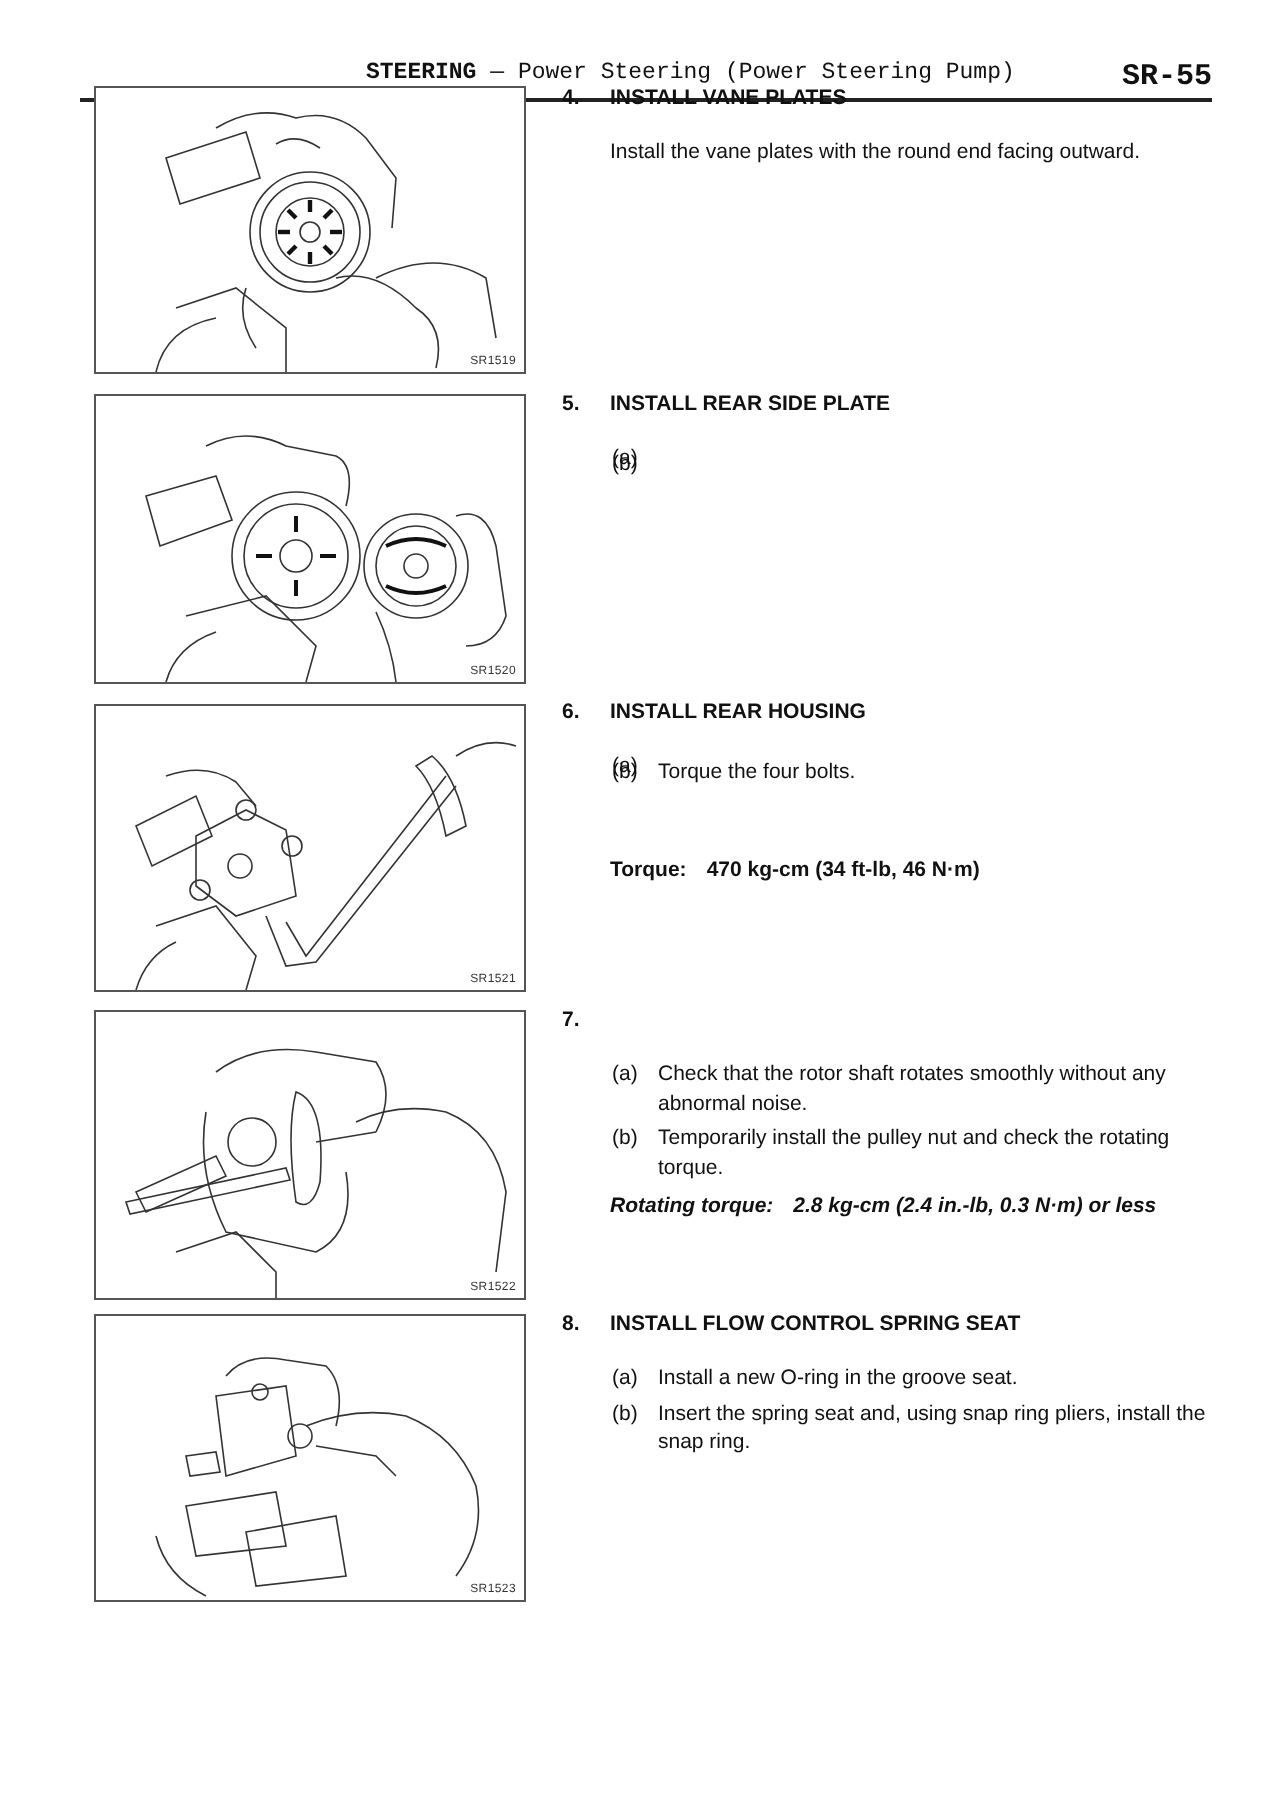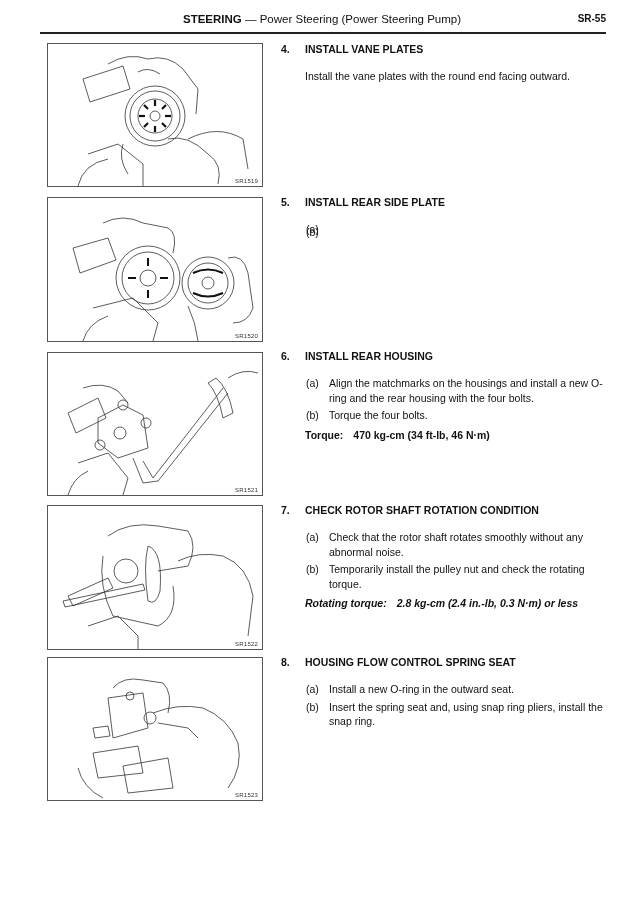--- a/index.html
+++ b/index.html
@@ -1,20 +1,20 @@
 <!DOCTYPE html>
 <html><head>
 <meta charset="utf-8">
 <style>
   html, body { margin:0; padding:0; background:#fff; }
   body { width:640px; height:904px; position:relative; overflow:hidden; font-family:"Liberation Sans", sans-serif; color:#111; }
-  .header { position:absolute; left:40px; top:10px; width:566px; height:20px; }
+  .header { position:absolute; left:40px; top:27px; width:566px; height:20px;font-family:Liberation Mono, monospace; }
   .header-title { position:absolute; left:143px; top:3px; font-size:11.5px; white-space:nowrap; }
   .header-title b { font-weight:bold; }
-  .header-page { position:absolute; right:0; top:3px; font-size:10px; font-weight:bold; }
+  .header-page { position:absolute; right:0; top:3px; font-size:15px; font-weight:bold; }
   .header-rule { position:absolute; left:0; top:22px; width:566px; height:2px; background:#222; }
   .fig { position:absolute; left:47px; width:214px; border:1px solid #555; background:#fff; overflow:hidden; }
   .fig svg { position:absolute; left:0; top:0; }
   .fig-label { position:absolute; right:4px; bottom:2px; font-size:6px; color:#333; letter-spacing:0.2px; }
   .step { position:absolute; left:281px; width:330px; font-size:10.5px; line-height:14.5px; }
   .step-num { position:absolute; left:0; top:0; font-weight:bold; }
   .step-title { position:absolute; left:24px; top:0; font-weight:bold; white-space:nowrap; }
   .step-body { position:absolute; left:24px; top:27px; width:300px; }
   .sub { position:relative; padding-left:24px; margin-bottom:3px; }
   .sub-mark { position:absolute; left:1px; top:0; }
@@ -163,56 +163,54 @@
     </div>
   </div>
 </div>
 
 <div class="step" style="top:349px;height:85px;">
   <span class="step-num">6.</span>
   <span class="step-title">INSTALL REAR HOUSING</span>
   <div class="step-body">
     <div class="sub">
       <span class="sub-mark">(a)</span>
-      <span>Align the matchmarks on the housings and install a new O-ring and the rear housing with the four bolts.</span>
     </div>
     <div class="sub">
       <span class="sub-mark">(b)</span>
       <span>Torque the four bolts.</span>
     </div>
   </div>
   <div class="spec" style="position:absolute;left:24px;top:63px;">
     <span class="spec-label">Torque:</span><span>470 kg-cm (34 ft-lb, 46 N·m)</span>
   </div>
 </div>
 
 <div class="step" style="top:503px;height:95px;">
   <span class="step-num">7.</span>
-  <span class="step-title">CHECK ROTOR SHAFT ROTATION CONDITION</span>
   <div class="step-body">
     <div class="sub">
       <span class="sub-mark">(a)</span>
       <span>Check that the rotor shaft rotates smoothly without any abnormal noise.</span>
     </div>
     <div class="sub">
       <span class="sub-mark">(b)</span>
       <span>Temporarily install the pulley nut and check the rotating torque.</span>
     </div>
   </div>
   <div class="spec" style="position:absolute;left:24px;top:77px;font-style:italic;">
     <span class="spec-label">Rotating torque:</span><span>2.8 kg-cm (2.4 in.-lb, 0.3 N·m) or less</span>
   </div>
 </div>
 
 <div class="step" style="top:655px;height:70px;">
   <span class="step-num">8.</span>
-  <span class="step-title">HOUSING FLOW CONTROL SPRING SEAT</span>
-  <div class="step-body">
-    <div class="sub">
-      <span class="sub-mark">(a)</span>
-      <span>Install a new O-ring in the outward seat.</span>
+  <span class="step-title">INSTALL FLOW CONTROL SPRING SEAT</span>
+  <div class="step-body">
+    <div class="sub">
+      <span class="sub-mark">(a)</span>
+      <span>Install a new O-ring in the groove seat.</span>
     </div>
     <div class="sub">
       <span class="sub-mark">(b)</span>
       <span>Insert the spring seat and, using snap ring pliers, install the snap ring.</span>
     </div>
   </div>
 </div>
 
 </body></html>

